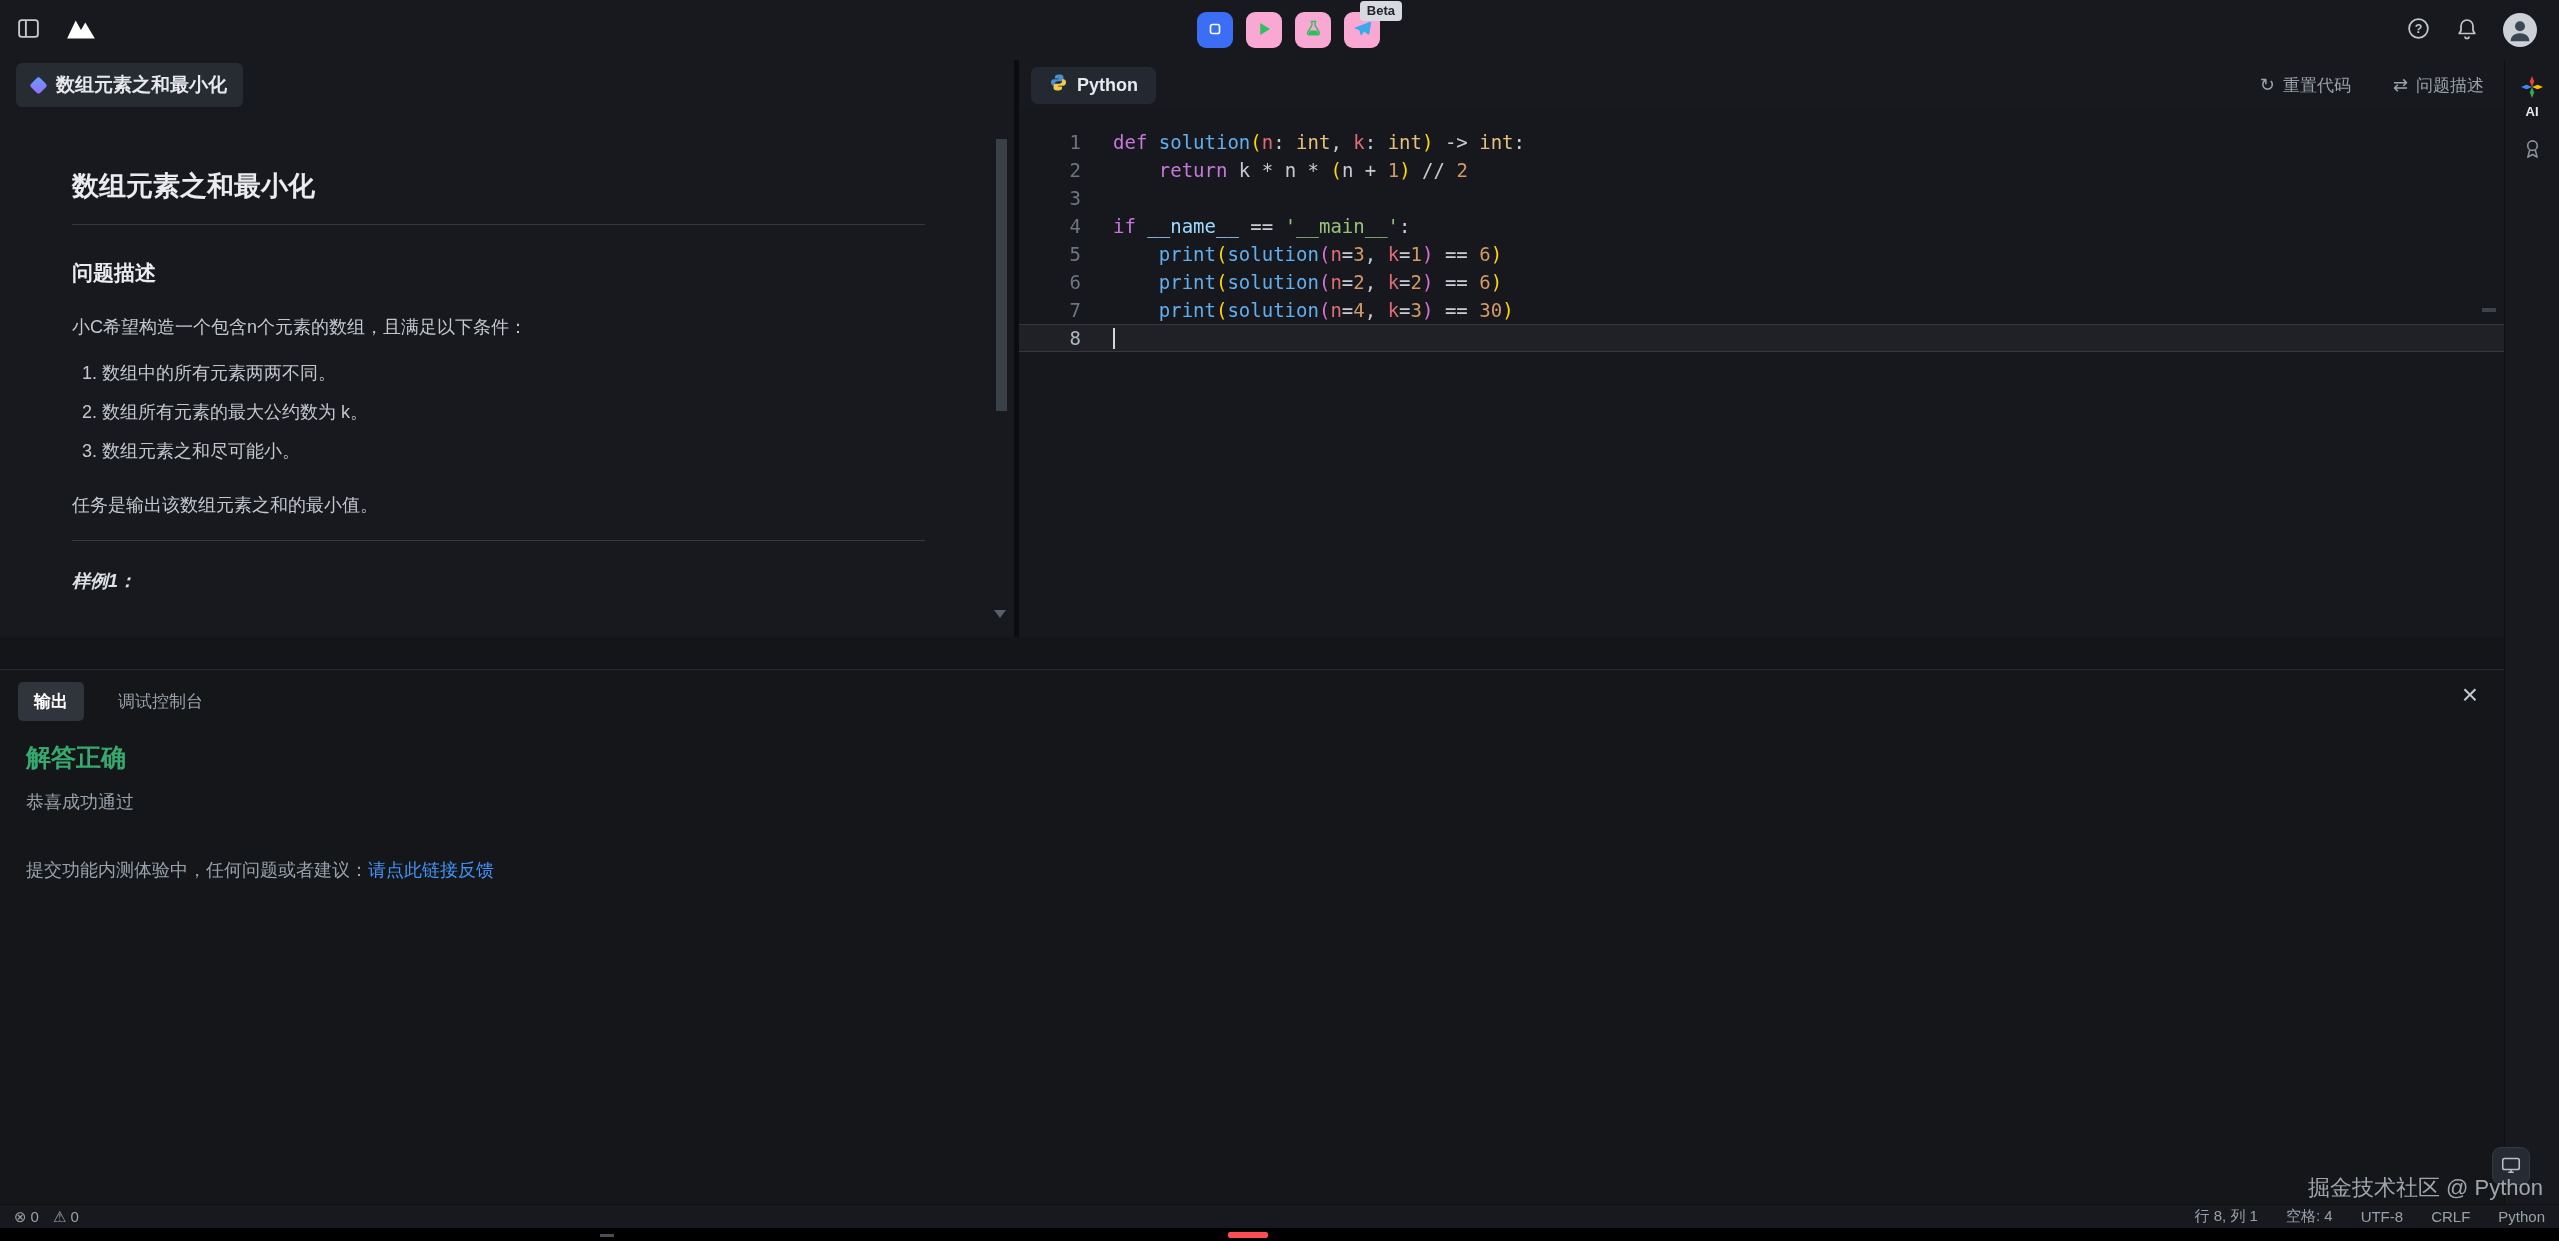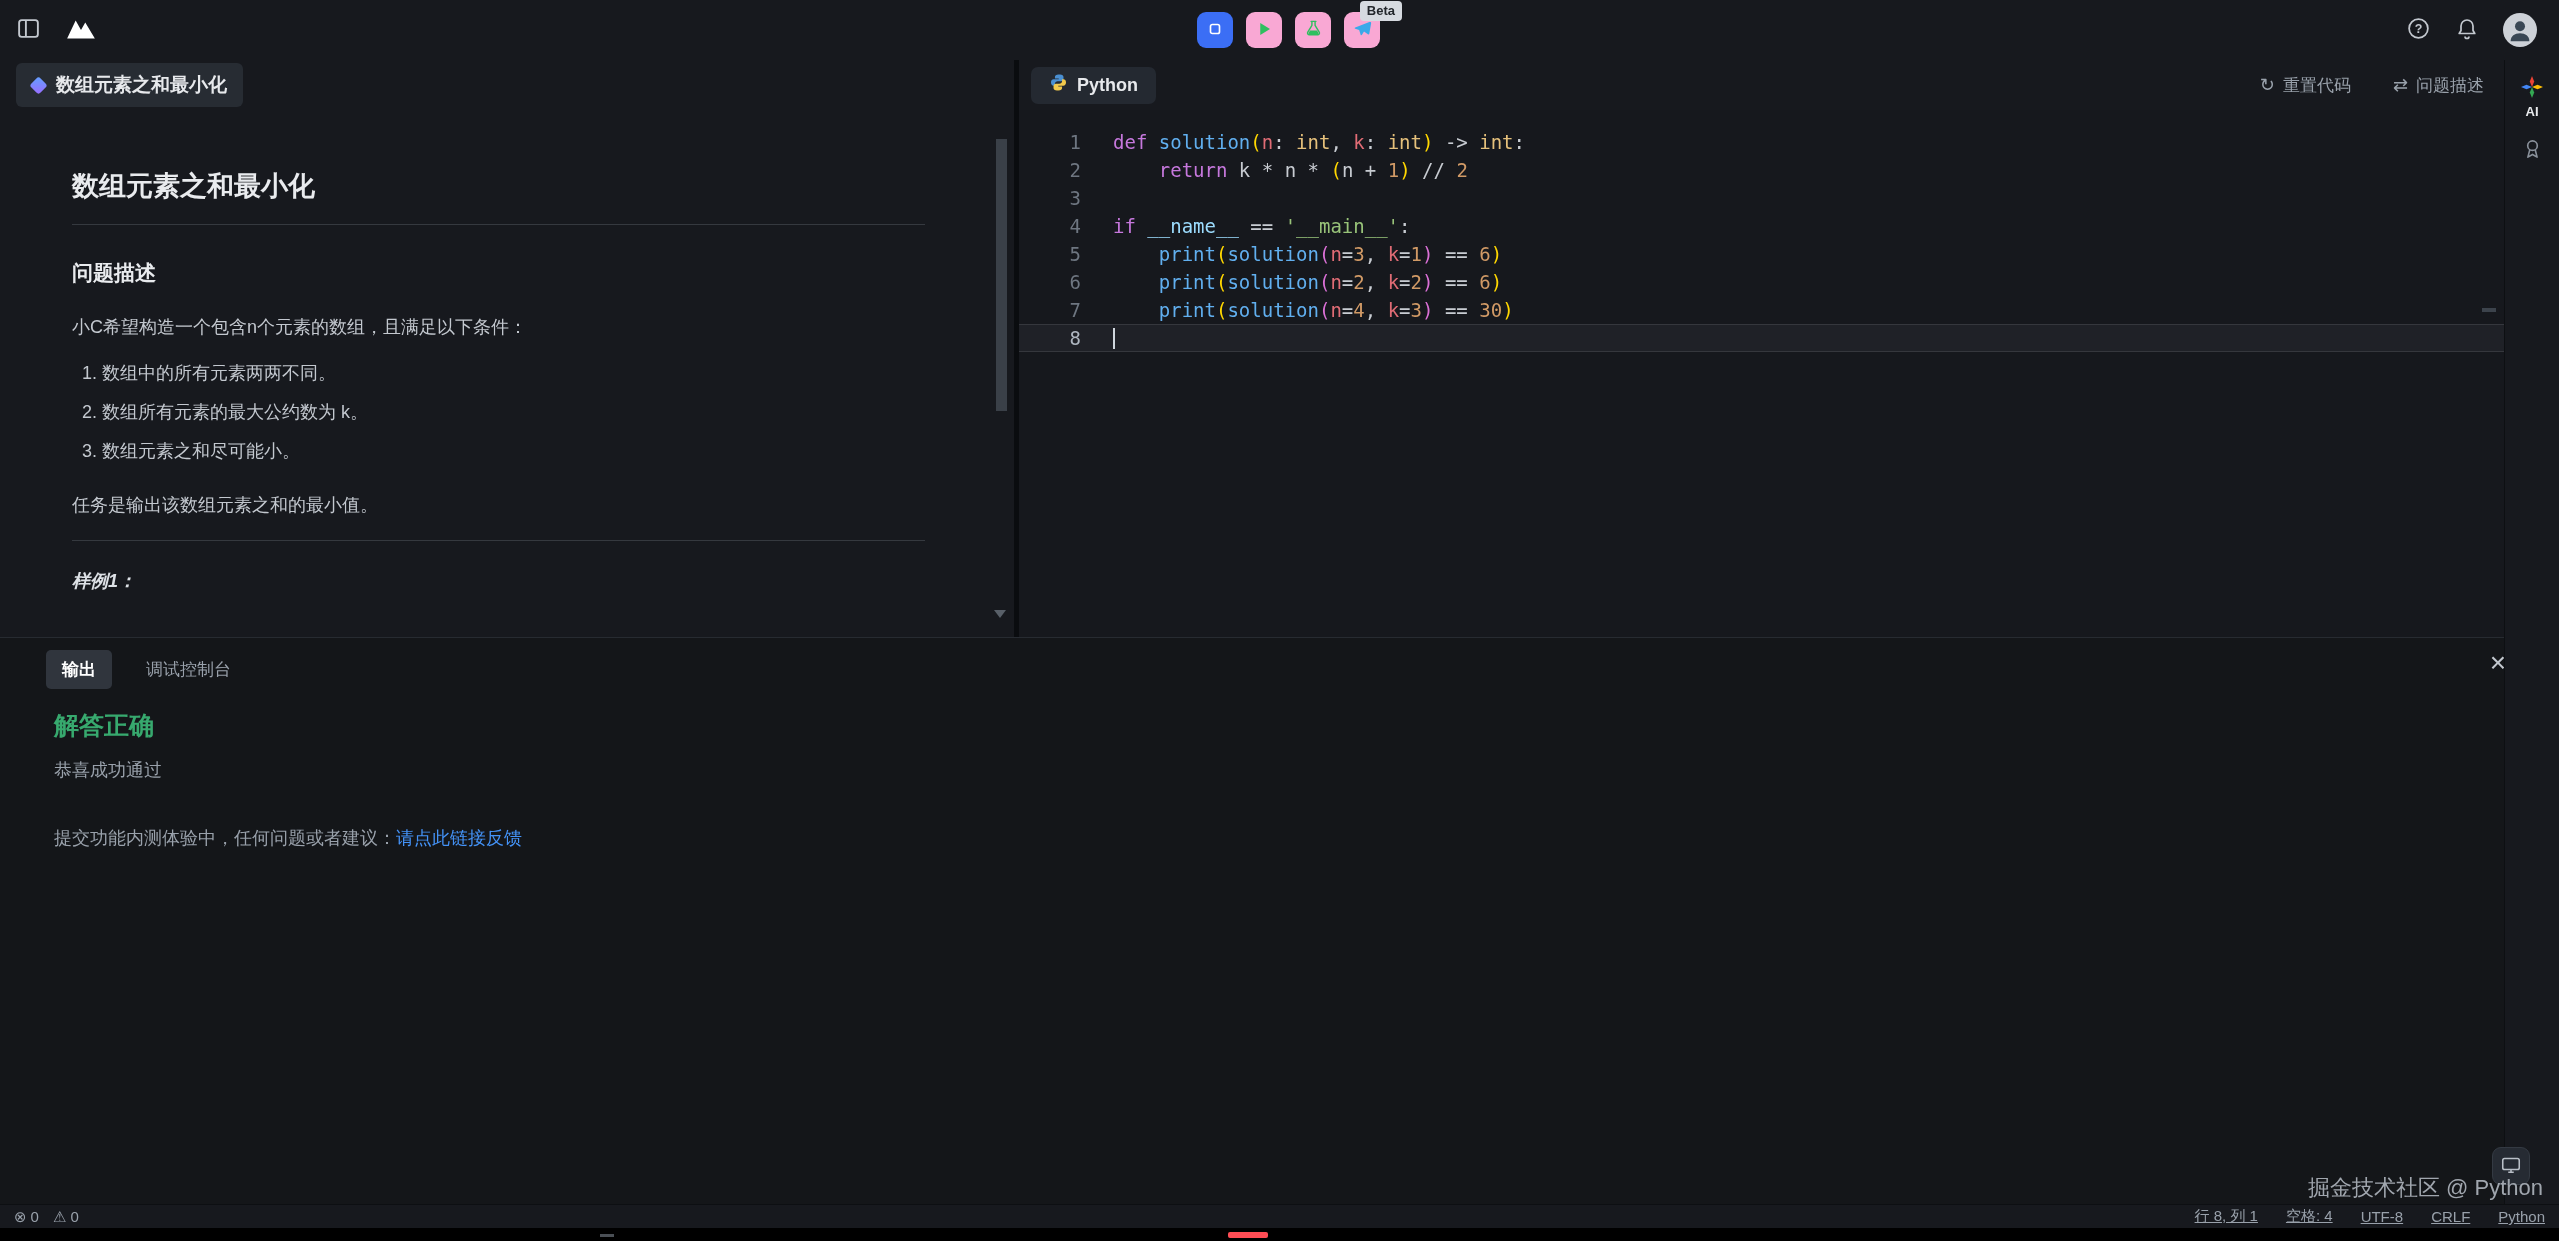--- a/index.html
+++ b/index.html
@@ -62,22 +62,22 @@
   .code-line.current{background:rgba(135,145,165,0.08);
         box-shadow:inset 0 1px 0 rgba(255,255,255,0.10), inset 0 -1px 0 rgba(255,255,255,0.10);}
   .code-line.current .ln{color:#aeb6c0;}
   .caret{display:inline-block;width:2px;height:21px;background:#cfd6dd;vertical-align:-4px;}
   .tk-kw{color:#c678dd;} .tk-fn{color:#61afef;} .tk-vr{color:#e06c75;} .tk-ty{color:#e5c07b;}
   .tk-nu{color:#d19a66;} .tk-st{color:#98c379;text-align:center;} .tk-op{color:#c8ccd2;} .tk-pl{color:#c8ccd2;}
   .tk-vb{color:#9cdcfe;} .tk-b1{color:#ffd700;} .tk-b2{color:#da70d6;}
   .ruler-mark{position:absolute;right:8px;top:198px;width:14px;height:4px;background:#3c434c;}
 
   
-  .console-panel{position:absolute;top:637px;left:0;width:2504px;height:567px;background:#141619;
-                 border-top:1px solid #272b31;padding-left:28px;}
+  .console-panel{position:absolute;top:669px;left:0;width:2504px;height:567px;background:#141619;
+                 border-top:1px solid #272b31;}
   .console-tabs{display:flex;align-items:center;padding:12px 0 0 18px;gap:28px;}
   .console-tab{color:#99a1ab;font-size:17px;background:none;border:none;cursor:pointer;}
   .console-tab.active{background:#30353d;color:#ffffff;border-radius:5px;padding:8px 16px;font-weight:700;}
   .console-close{position:absolute;top:10px;right:20px;font-size:28px;color:#c3c8cf;background:none;border:none;cursor:pointer;line-height:1;}
   .console-body{padding:20px 0 0 26px;}
   .result-title{font-size:25px;font-weight:600;color:#37a96e;}
   .result-sub{margin-top:16px;font-size:18px;color:#99a1ab;}
   .feedback{margin-top:44px;font-size:18px;color:#99a1ab;}
   .feedback-link{color:#4493f8;text-decoration:none;cursor:pointer;}
 
@@ -91,21 +91,21 @@
               background:#262b33;border:1px solid #343a43;display:flex;align-items:center;
               justify-content:center;cursor:pointer;}
 
   
   .watermark{position:absolute;right:16px;bottom:38px;font-size:22px;color:#a0a6ae;z-index:9;}
   .statusbar{position:absolute;left:0;right:0;top:1204px;height:24px;background:#17191e;
              border-top:1px solid #0d0f12;display:flex;align-items:center;font-size:15px;
              color:#99a1ab;padding:0 14px;box-sizing:border-box;}
   .sb-left{display:flex;align-items:center;gap:14px;}
   .sb-pair{display:flex;align-items:center;gap:4px;cursor:pointer;}
-  .sb-right{margin-left:auto;display:flex;align-items:center;gap:28px;text-decoration:underline;}
+  .sb-right{margin-left:auto;display:flex;align-items:center;gap:28px;}
   .sb-item{cursor:pointer;}
   .bottomstrip{position:absolute;left:0;right:0;top:1228px;height:13px;background:#000;}
   .strip-red{position:absolute;left:1228px;top:4px;width:40px;height:6px;background:#ff4d55;border-radius:2px;}
   .strip-tick{position:absolute;left:600px;top:6px;width:14px;height:3px;background:#4a4f55;}
 </style>
 </head>
 <body>
 
 <div class="app">
 

